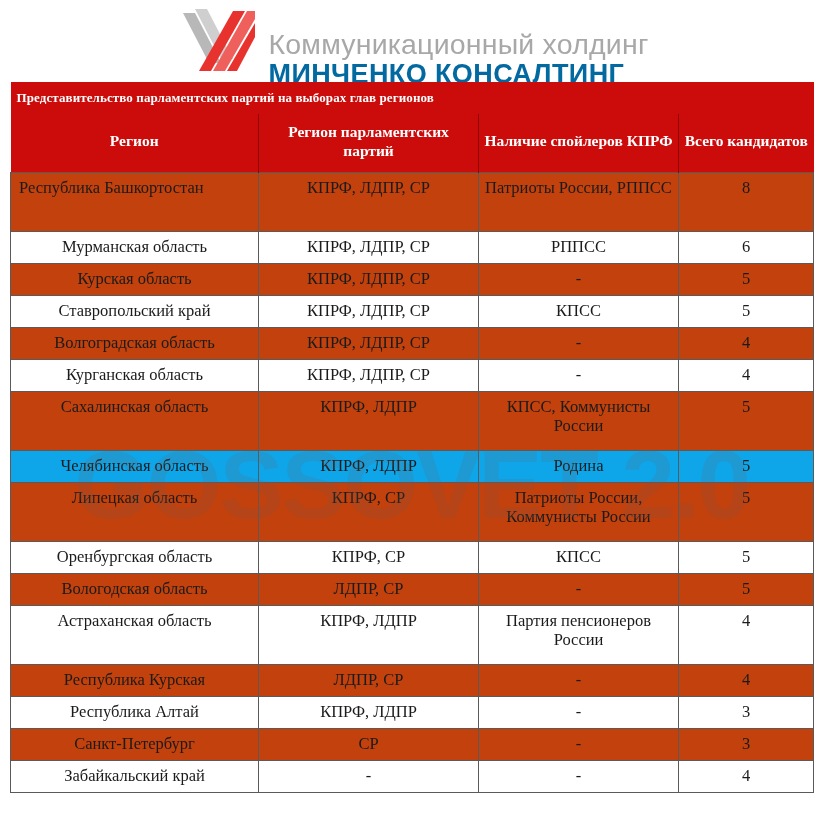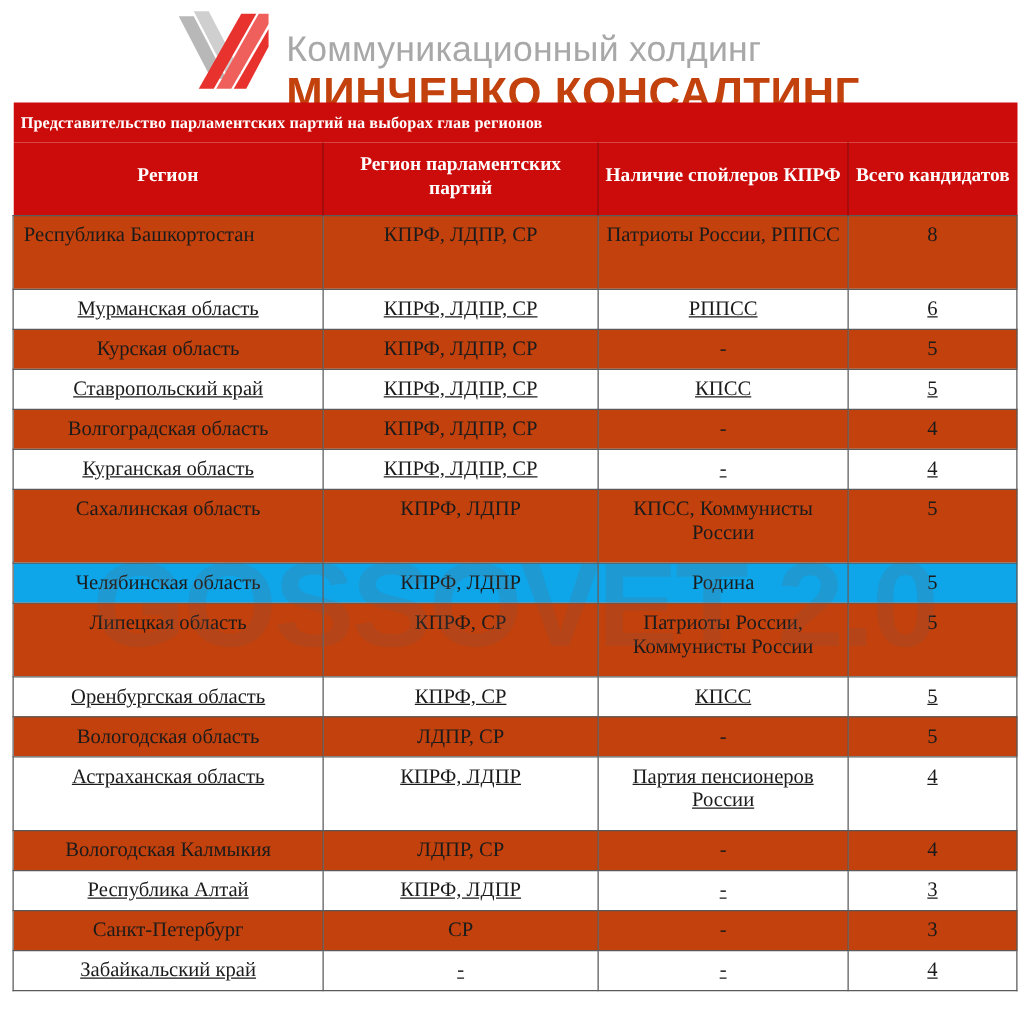--- a/index.html
+++ b/index.html
@@ -47,24 +47,24 @@
     font-family: "Liberation Sans", "DejaVu Sans", sans-serif;
     font-size: 28.5px;
     letter-spacing: 0.2px;
     color: #a8a8a8;
     font-weight: 400;
     white-space: nowrap;
     margin-bottom: 3px;
   }
   .logo-line2 {
     font-family: "Liberation Sans", "DejaVu Sans", sans-serif;
-    font-size: 35px;
+    font-size: 27px;
     font-weight: 700;
     letter-spacing: 0.4px;
-    color: #c2410c;
+    color: #0369a1;
     white-space: nowrap;
   }
 
   
   .watermark {
     position: absolute;
     left: 0;
     top: 430px;
     width: 823px;
     text-align: center;
@@ -128,21 +128,21 @@
     font-size: 16.5px;
     color: #1b1b1b;
     text-align: center;
     vertical-align: top;
     padding: 5px 5px 6px 5px;
     line-height: 1.18;
     border: 1px solid #5a5a5a;
     background-clip: padding-box;
   }
   tbody tr.peach td { background-color: #c2410c; }
-  tbody tr.white td { background-color: #ffffff; text-decoration: underline; }
+  tbody tr.white td { background-color: #ffffff; }
   tbody tr.gray  td { background-color: #0ea5e9; text-align: center; }
 
   tbody tr.tall td { height: 47px; }
   tbody tr.short td { height: 20px; }
 
   td.region-cell.left-align { text-align: left; padding-left: 8px; }
 </style>
 </head>
 <body>
 
@@ -257,21 +257,21 @@
           <td>-</td>
           <td>5</td>
         </tr>
         <tr class="white tall">
           <td class="region-cell">Астраханская область</td>
           <td>КПРФ, ЛДПР</td>
           <td>Партия пенсионеров России</td>
           <td>4</td>
         </tr>
         <tr class="peach short">
-          <td class="region-cell">Вологодская Калмыкия</td>
+          <td class="region-cell">Республика Курская</td>
           <td>ЛДПР, СР</td>
           <td>-</td>
           <td>4</td>
         </tr>
         <tr class="white short">
           <td class="region-cell">Республика Алтай</td>
           <td>КПРФ, ЛДПР</td>
           <td>-</td>
           <td>3</td>
         </tr>

